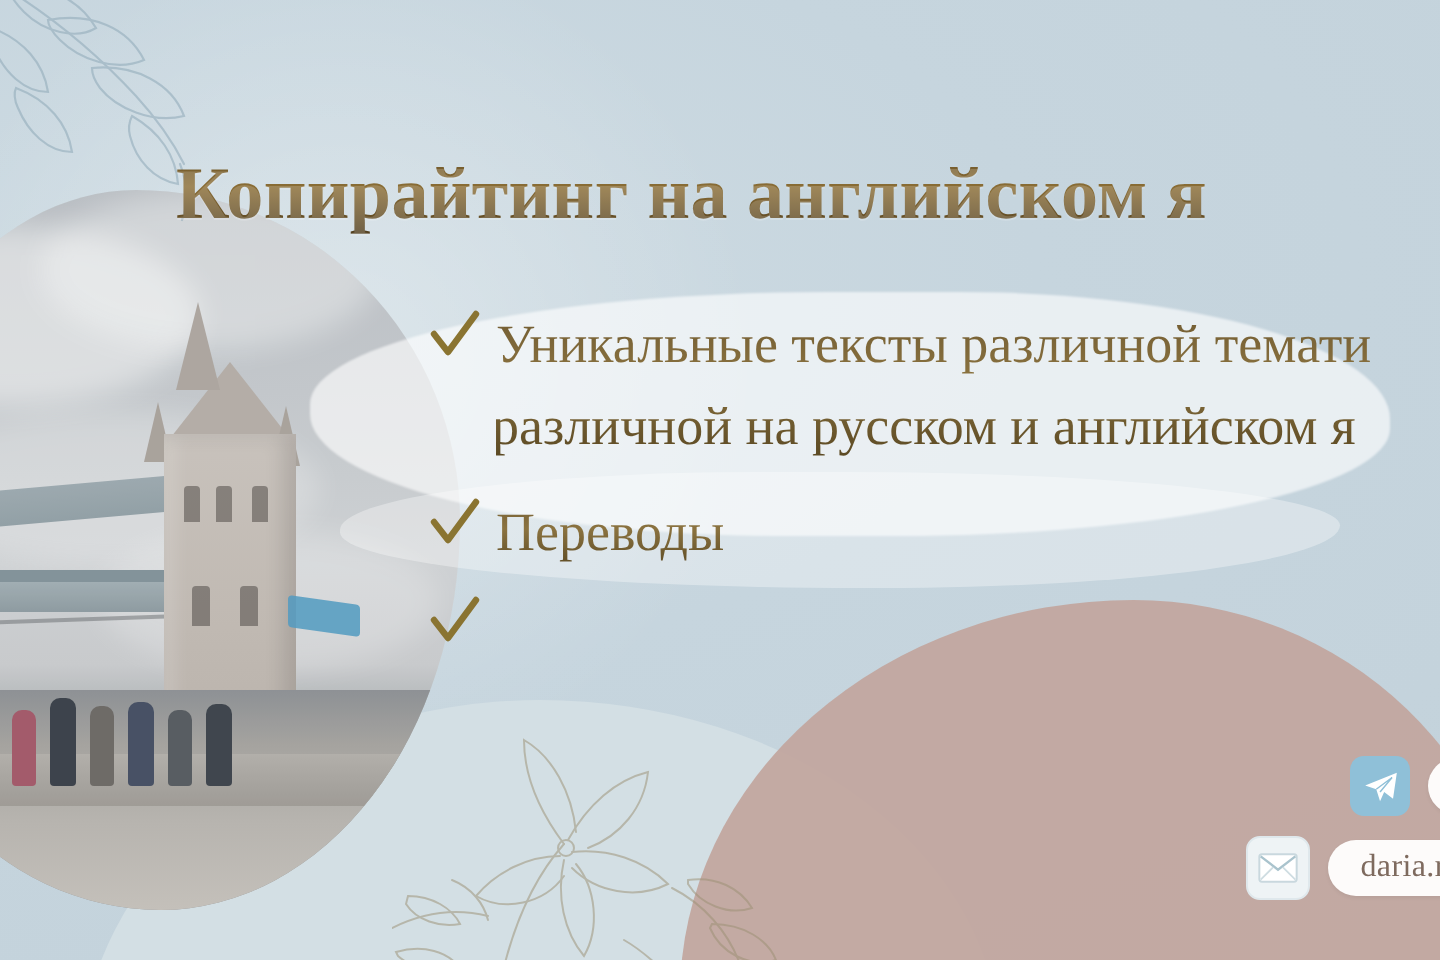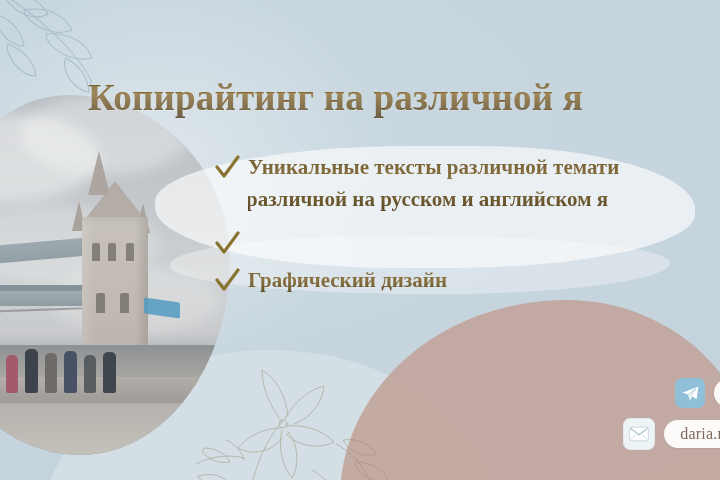--- a/index.html
+++ b/index.html
@@ -247,29 +247,28 @@
     white-space: nowrap;
   }
   .check {
     flex: 0 0 auto;
     width: 26px;
     height: 26px;
     margin-right: 8px;
     margin-top: 3px;
   }
   .bullet-text {
-    font-size: 21px;
+    font-size: 27px;
     line-height: 1.52;
     color: #5b4a2a;
     background: linear-gradient(180deg,#6d5830 0%, #8b7340 45%, #54431f 100%);
     -webkit-background-clip: text;
     background-clip: text;
     -webkit-text-fill-color: transparent;
     white-space: nowrap;
-    font-weight: bold;
   }
   .bullet-text .line2 {
     display: block;
     margin-left: -2px;
   }
 
   
   .contacts {
     position: absolute;
     right: -96px;
@@ -400,47 +399,47 @@
       <path d="M8 104 C 20 104, 30 110, 34 118 C 24 120, 12 116, 7 108 Z"></path>
       <path d="M2 132 C 16 128, 28 132, 34 140 C 22 144, 10 140, 3 134 Z"></path>
       <path d="M30 96 C 40 100, 46 108, 48 116"></path>
       <path d="M140 100 C 156 108, 168 122, 174 138"></path>
       <path d="M148 96 C 162 94, 174 100, 180 110 C 168 114, 154 108, 148 98 Z"></path>
       <path d="M160 118 C 176 118, 188 126, 192 136 C 178 140, 164 132, 159 120 Z"></path>
       <path d="M116 126 C 130 134, 140 146, 144 150"></path>
     </g>
   </svg>
 
-  <h1 class="title">Копирайтинг на различной я</h1>
+  <h1 class="title">Копирайтинг на английском я</h1>
 
   <div class="bullets">
 
     <div class="bullet-row">
       <svg class="check" viewBox="0 0 26 26">
         <path d="M3 12 L10 21 L24 2" fill="none" stroke="#8a7431" stroke-width="3.2" stroke-linecap="round" stroke-linejoin="round"></path>
       </svg>
       <div class="bullet-text">
         <span>Уникальные тексты различной темати</span>
         <span class="line2">различной на русском и английском я</span>
       </div>
     </div>
 
     <div class="bullet-row" style="margin-top:12px;">
       <svg class="check" viewBox="0 0 26 26">
         <path d="M3 12 L10 21 L24 2" fill="none" stroke="#8a7431" stroke-width="3.2" stroke-linecap="round" stroke-linejoin="round"></path>
       </svg>
+      <div class="bullet-text">
+        <span>Переводы</span>
+      </div>
     </div>
 
     <div class="bullet-row" style="margin-top:8px;">
       <svg class="check" viewBox="0 0 26 26">
         <path d="M3 12 L10 21 L24 2" fill="none" stroke="#8a7431" stroke-width="3.2" stroke-linecap="round" stroke-linejoin="round"></path>
       </svg>
-      <div class="bullet-text">
-        <span>Графический дизайн</span>
-      </div>
     </div>
 
   </div>
 
   <div class="contacts">
 
     <div class="badge tg">
       <span class="badge-icon tg">
         <svg width="19" height="19" viewBox="0 0 24 24">
           <path d="M22 3 L2 11 L9 13.4 L11.4 21 L14 15.2 L19.6 19.4 Z" fill="#ffffff"></path>

